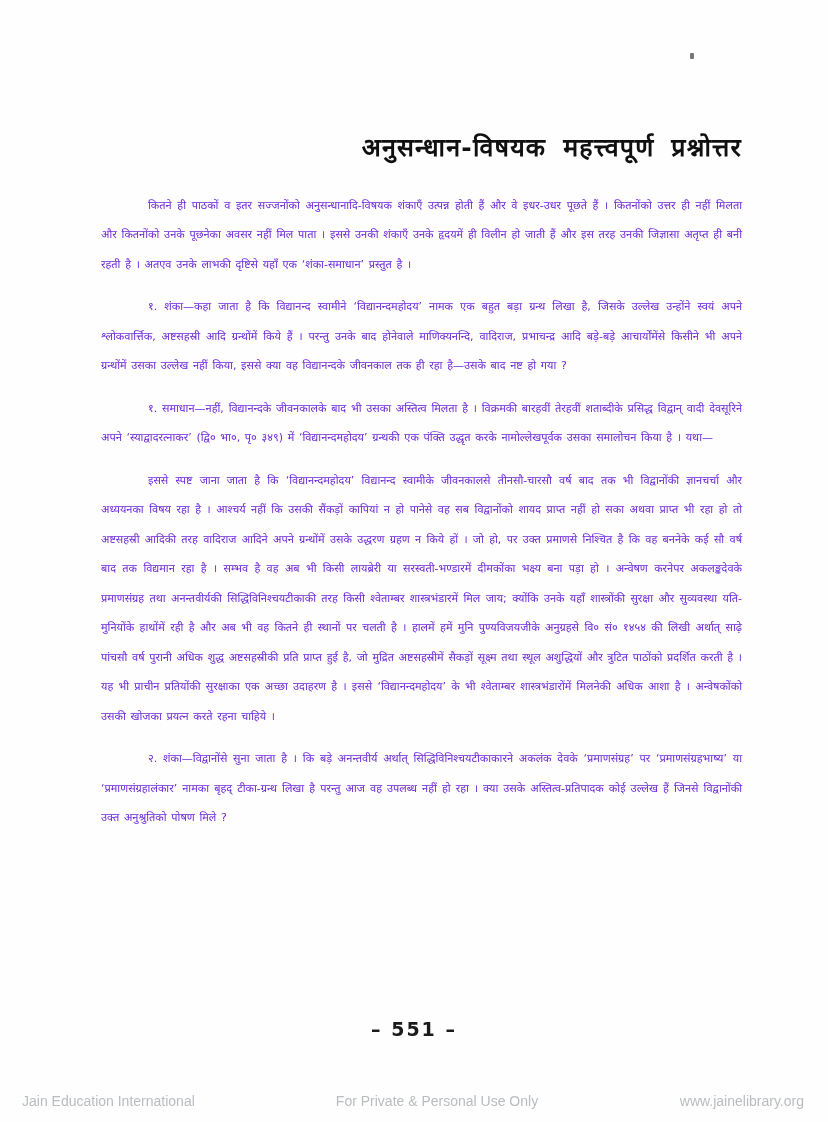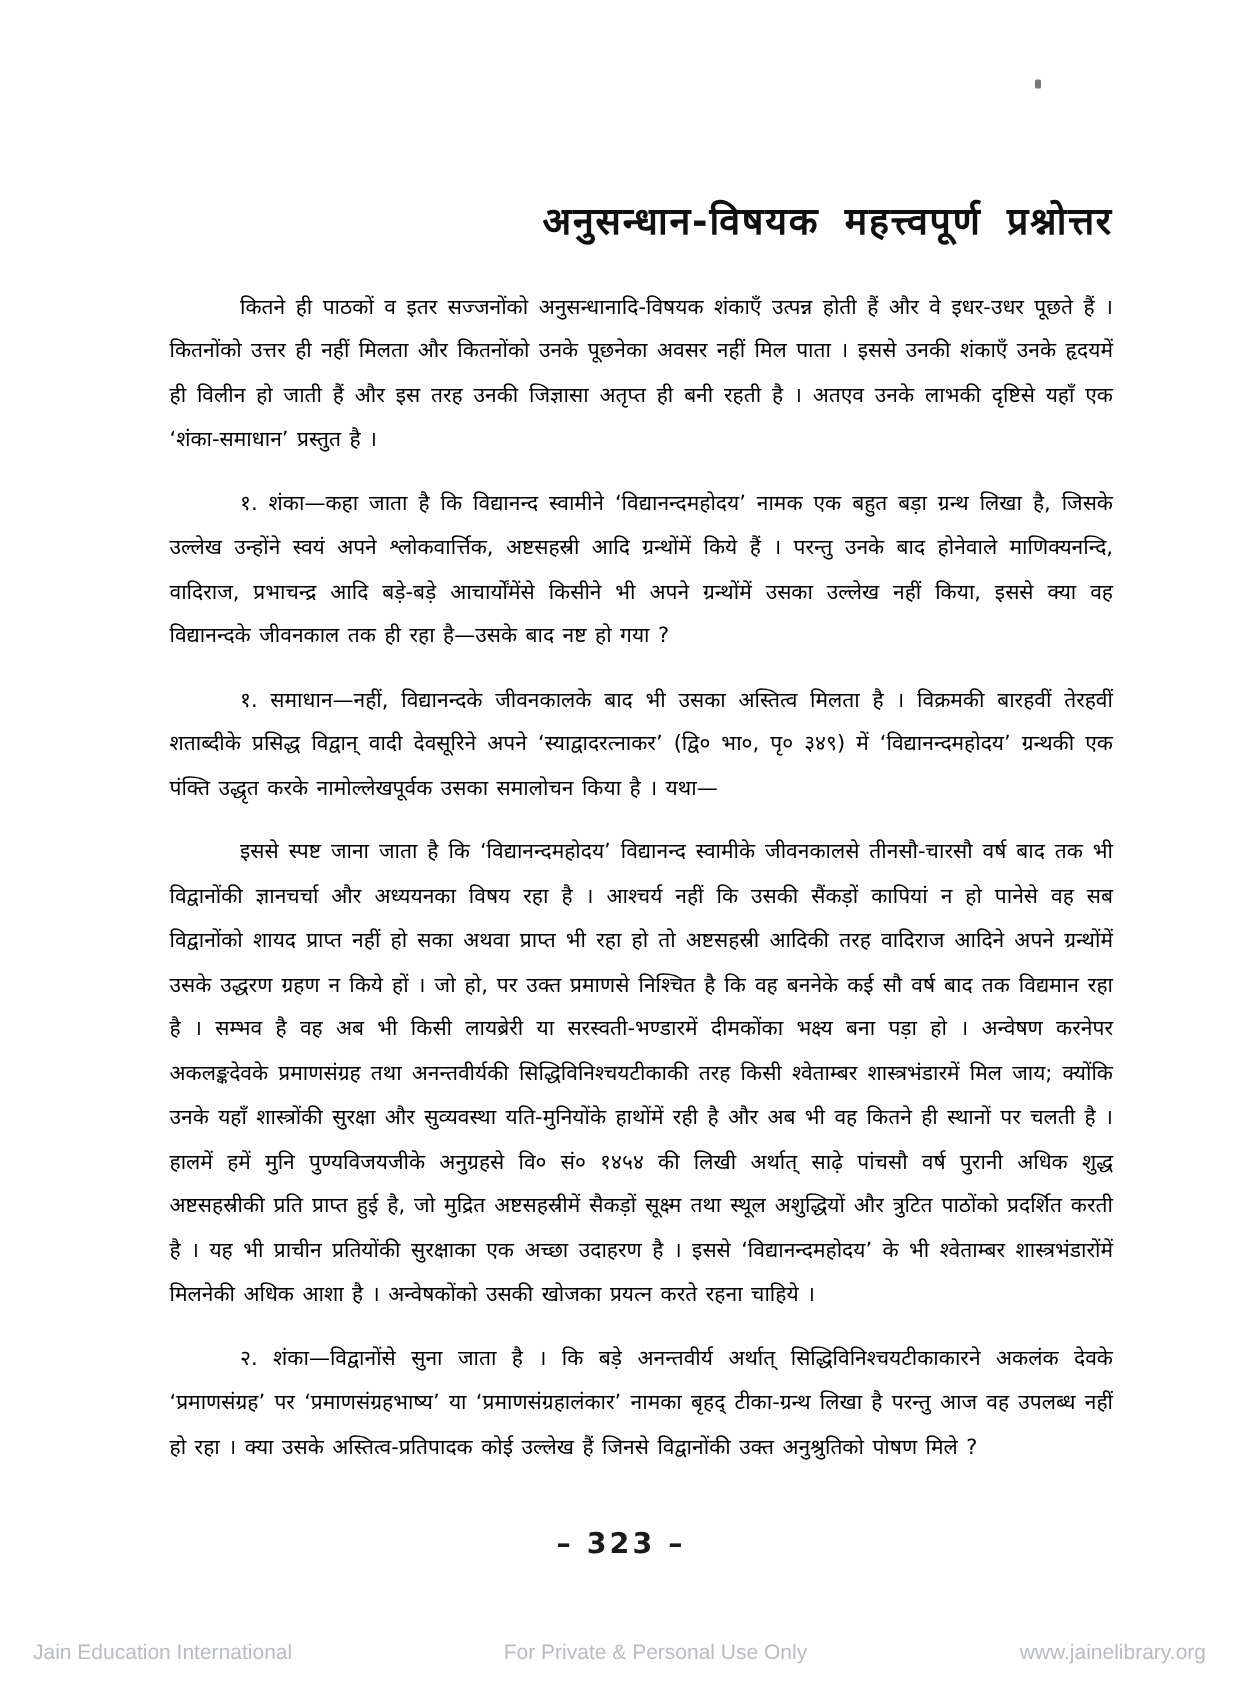--- a/index.html
+++ b/index.html
@@ -47,24 +47,24 @@
     font-weight: 700;
     letter-spacing: 1.2px;
     color: #101010;
     margin: 0 0 26px 0;
     padding-left: 12px;
     word-spacing: 7px;
     line-height: 1.3;
   }
 
   p.para {
-    margin: 0 0 13px 16px;
-    font-size: 14px;
+    margin: 0 0 13px 4px;
+    font-size: 11px;
     line-height: 29.5px;
-    color: #000000;
+    color: #6d28d9;
     text-align: justify;
     text-justify: inter-word;
     text-indent: 47px;
     word-spacing: 1.2px;
     -webkit-font-smoothing: none;
   }
 
   p.quote {
     margin: 0 0 13px 0;
     font-size: 16px;
@@ -122,21 +122,21 @@
 
     <p class="para">१. समाधान—नहीं, विद्यानन्दके जीवनकालके बाद भी उसका अस्तित्व मिलता है । विक्रमकी बारहवीं तेरहवीं शताब्दीके प्रसिद्ध विद्वान् वादी देवसूरिने अपने ‘स्याद्वादरत्नाकर’ (द्वि० भा०, पृ० ३४९) में ‘विद्यानन्दमहोदय’ ग्रन्थकी एक पंक्ति उद्धृत करके नामोल्लेखपूर्वक उसका समालोचन किया है । यथा—</p>
 
 
     <p class="para">इससे स्पष्ट जाना जाता है कि ‘विद्यानन्दमहोदय’ विद्यानन्द स्वामीके जीवनकालसे तीनसौ-चारसौ वर्ष बाद तक भी विद्वानोंकी ज्ञानचर्चा और अध्ययनका विषय रहा है । आश्चर्य नहीं कि उसकी सैंकड़ों कापियां न हो पानेसे वह सब विद्वानोंको शायद प्राप्त नहीं हो सका अथवा प्राप्त भी रहा हो तो अष्टसहस्री आदिकी तरह वादिराज आदिने अपने ग्रन्थोंमें उसके उद्धरण ग्रहण न किये हों । जो हो, पर उक्त प्रमाणसे निश्चित है कि वह बननेके कई सौ वर्ष बाद तक विद्यमान रहा है । सम्भव है वह अब भी किसी लायब्रेरी या सरस्वती-भण्डारमें दीमकोंका भक्ष्य बना पड़ा हो । अन्वेषण करनेपर अकलङ्कदेवके प्रमाणसंग्रह तथा अनन्तवीर्यकी सिद्धिविनिश्चयटीकाकी तरह किसी श्वेताम्बर शास्त्रभंडारमें मिल जाय; क्योंकि उनके यहाँ शास्त्रोंकी सुरक्षा और सुव्यवस्था यति-मुनियोंके हाथोंमें रही है और अब भी वह कितने ही स्थानों पर चलती है । हालमें हमें मुनि पुण्यविजयजीके अनुग्रहसे वि० सं० १४५४ की लिखी अर्थात् साढ़े पांचसौ वर्ष पुरानी अधिक शुद्ध अष्टसहस्रीकी प्रति प्राप्त हुई है, जो मुद्रित अष्टसहस्रीमें सैकड़ों सूक्ष्म तथा स्थूल अशुद्धियों और त्रुटित पाठोंको प्रदर्शित करती है । यह भी प्राचीन प्रतियोंकी सुरक्षाका एक अच्छा उदाहरण है । इससे ‘विद्यानन्दमहोदय’ के भी श्वेताम्बर शास्त्रभंडारोंमें मिलनेकी अधिक आशा है । अन्वेषकोंको उसकी खोजका प्रयत्न करते रहना चाहिये ।</p>
 
     <p class="para tight">२. शंका—विद्वानोंसे सुना जाता है । कि बड़े अनन्तवीर्य अर्थात् सिद्धिविनिश्चयटीकाकारने अकलंक देवके ‘प्रमाणसंग्रह’ पर ‘प्रमाणसंग्रहभाष्य’ या ‘प्रमाणसंग्रहालंकार’ नामका बृहद् टीका-ग्रन्थ लिखा है परन्तु आज वह उपलब्ध नहीं हो रहा । क्या उसके अस्तित्व-प्रतिपादक कोई उल्लेख हैं जिनसे विद्वानोंकी उक्त अनुश्रुतिको पोषण मिले ?</p>
 
   </div>
 
-  <div class="page-number">– 323 –</div>
+  <div class="page-number">– 551 –</div>
 
   <div class="footer">
     <span class="f-left">Jain Education International</span>
     <span class="f-center">For Private &amp; Personal Use Only</span>
     <span class="f-right">www.jainelibrary.org</span>
   </div>
 
 </div>
 
 </body></html>

